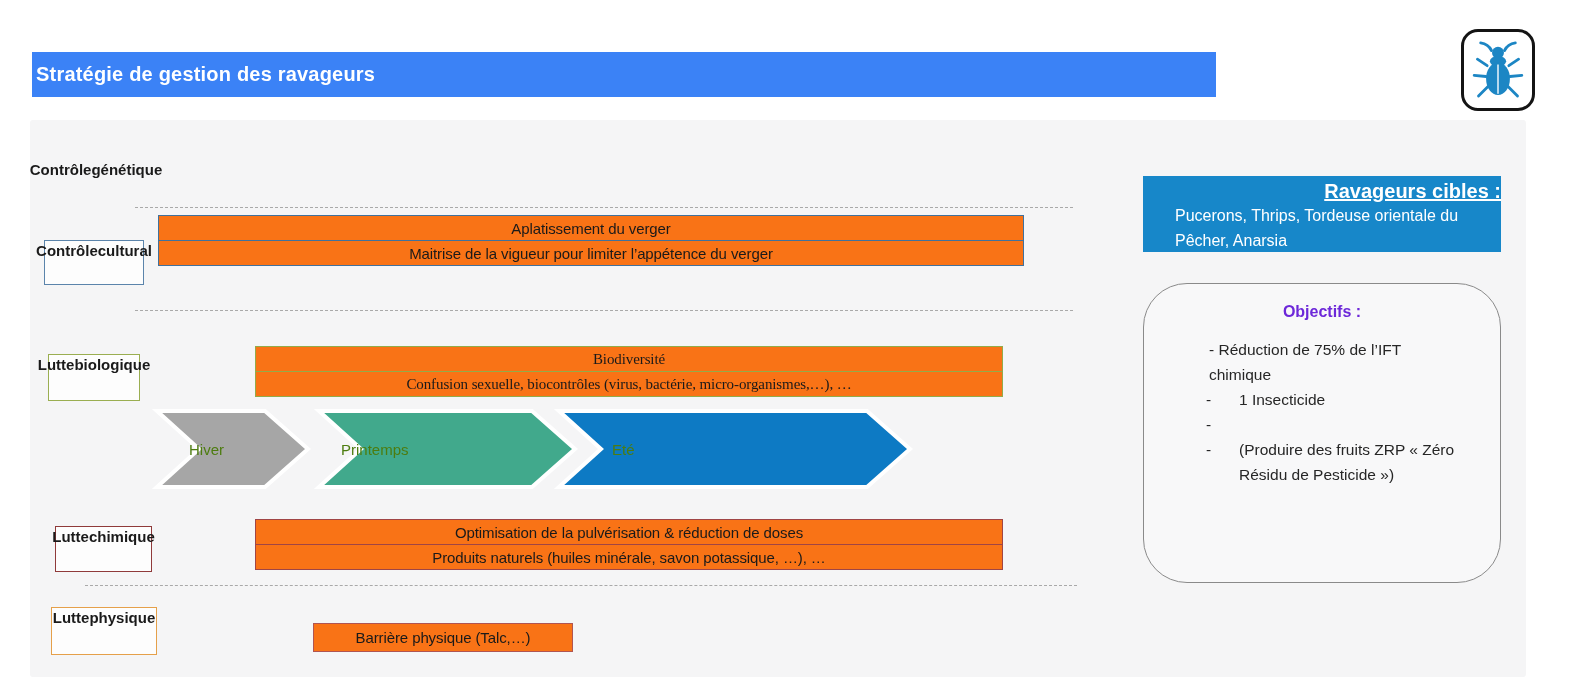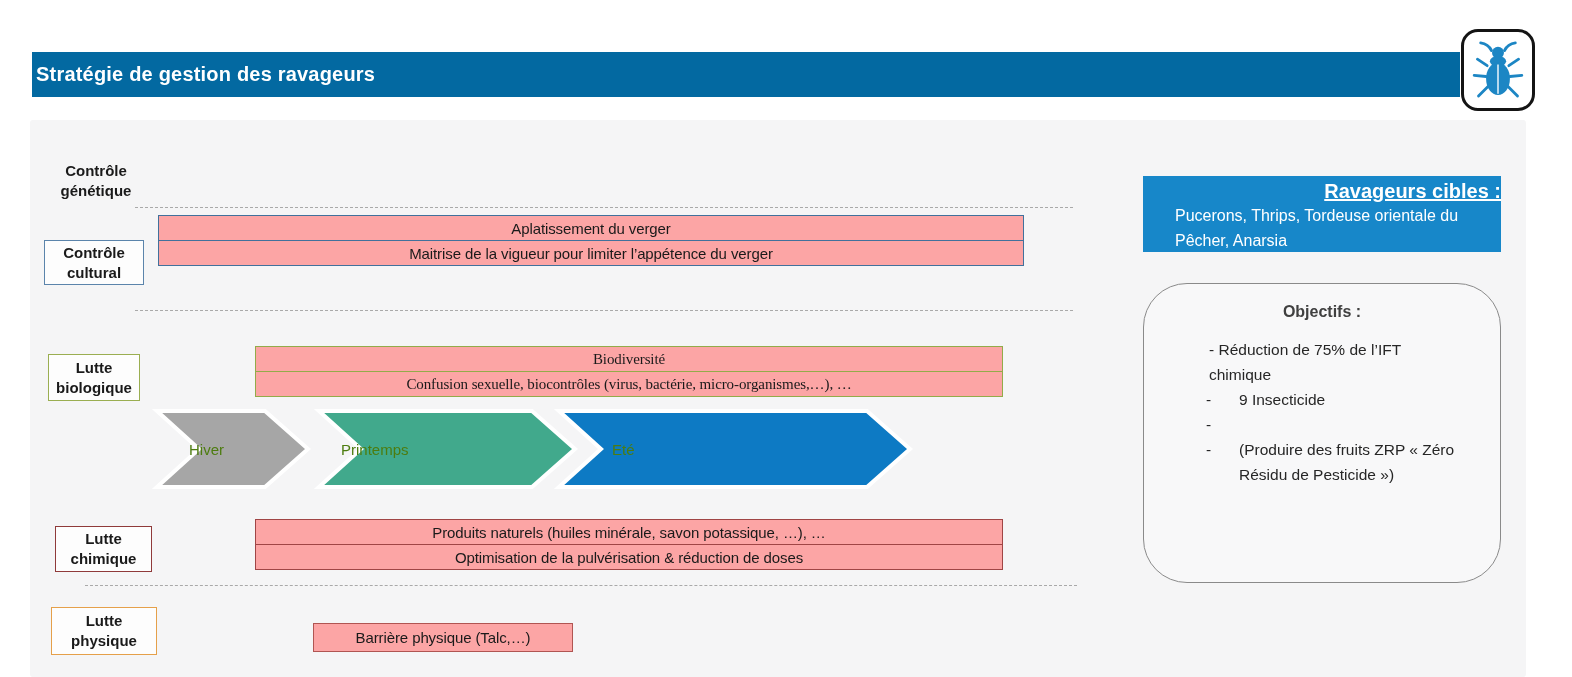--- a/index.html
+++ b/index.html
@@ -1,49 +1,49 @@
 <!DOCTYPE html>
 <html><head>
 <meta charset="utf-8">
 <style>
   * { margin:0; padding:0; box-sizing:border-box; }
   html,body { width:1572px; height:677px; background:#ffffff; overflow:hidden;
               font-family:"Liberation Sans", sans-serif; }
   .stage { position:absolute; left:0; top:0; width:1572px; height:677px; }
 
   
-  .header-bar { position:absolute; left:32px; top:52px; width:1428px; height:45px;
-                background:#0369a1; display:flex; align-items:center; }
+  .header-bar { position:absolute; left:32px; top:52px; width:1184px; height:45px;
+                background:#3b82f6; display:flex; align-items:center; }
   .header-title { color:#ffffff; font-weight:bold; font-size:20px; padding-left:4px; letter-spacing:0.2px; }
   .beetle-badge { position:absolute; left:1461px; top:29px; width:74px; height:82px;
                   background:#ffffff; border:3px solid #141414; border-radius:17px;
                   display:flex; align-items:center; justify-content:center; }
 
   
   .panel { position:absolute; left:30px; top:120px; width:1496px; height:557px;
            background:#f5f5f6; border-radius:3px; }
 
   
   .cat-label { position:absolute; text-align:center; font-weight:bold; font-size:15px;
-               line-height:20px; color:#1a1a1a; display:flex; flex-direction:column;
+               line-height:20px; color:#1a1a1a; display:flex; 
                justify-content:center; background:#fdfdfd; }
   .cat-plain { background:transparent; }
   .lbl-genetique { left:40px;  top:160px; width:112px; height:42px; }
   .lbl-cultural  { left:44px;  top:240px; width:100px; height:45px; border:1.5px solid #5b84ab; }
   .lbl-biologique{ left:48px;  top:354px; width:92px;  height:47px; border:1.5px solid #9aae51; }
   .lbl-chimique  { left:55px;  top:526px; width:97px;  height:46px; border:1.5px solid #8f3a3a; }
   .lbl-physique  { left:51px;  top:607px; width:106px; height:48px; border:1.5px solid #e5a04a; }
 
   .dashed { position:absolute; height:0; border-top:1.5px dashed #a9a9a9; }
   .dash-1 { left:135px; top:207px; width:938px; }
   .dash-2 { left:135px; top:310px; width:938px; }
   .dash-3 { left:85px;  top:585px; width:992px; }
 
   
-  .box { background:#fca5a5; font-size:15px; color:#1a1a1a; text-align:center;
+  .box { background:#f97316; font-size:15px; color:#1a1a1a; text-align:center;
          display:flex; align-items:center; justify-content:center; letter-spacing:-0.1px; }
   .stack { position:absolute; display:flex; flex-direction:column; }
   .stack .box { width:100%; height:26px; }
   .stack .box + .box { margin-top:-1px; }
   .stack-cultural { left:158px; top:215px; width:866px; }
   .stack-cultural .box { border:1px solid #41719c; }
   .stack-bio { left:255px; top:346px; width:748px;font-family:Liberation Serif, serif; }
   .stack-bio .box { border:1px solid #93ab49; }
   .stack-chem { left:255px; top:519px; width:748px; }
   .stack-chem .box { border:1px solid #a04545; }
@@ -67,21 +67,21 @@
 
   
   .targets-box { position:absolute; left:1143px; top:176px; width:358px; height:76px;
                  background:#1787c9; color:#ffffff; padding-top:3px; }
   .targets-title { text-align:right; font-weight:bold; font-size:20px;
                    text-decoration:underline; line-height:24px; }
   .targets-body { font-size:16px; line-height:25px; padding:0 10px 0 32px; }
 
   .objectives-box { position:absolute; left:1143px; top:283px; width:358px; height:300px;
                     border:1.5px solid #8a8a8a; border-radius:44px; background:#f8f8f9; }
-  .objectives-title { text-align:center; font-weight:bold; font-size:16px; color:#404040;
+  .objectives-title { text-align:center; font-weight:bold; font-size:16px; color:#6d28d9;
                       margin-top:19px; margin-bottom:16px; }
   .obj-item { display:flex; padding-left:62px; font-size:15.5px; line-height:25px; color:#262626; }
   .obj-item.first { padding-left:47px; }
   .obj-bullet { flex:none; width:33px; }
   .obj-item.first .obj-bullet { width:0; overflow:hidden; }
   .obj-text { flex:1; padding-right:14px; }
   .obj-item.first .obj-text { max-width:240px;margin-left:18px; }
 </style>
 </head>
 <body>
@@ -162,40 +162,40 @@
     </div>
     <div class="chev chev-ete">
       <svg width="355" height="80" viewBox="0 0 355 80">
         <polygon points="2,2 310,2 353,40 310,78 2,78 44,40" stroke="#ffffff" stroke-width="4" fill="#0d7ac4"></polygon>
       </svg>
       <span class="chev-label">Eté</span>
     </div>
   </div>
 
   <div class="stack stack-chem">
+    <div class="box">Optimisation de la pulvérisation &amp; réduction de doses</div>
     <div class="box">Produits naturels (huiles minérale, savon potassique, …), …</div>
-    <div class="box">Optimisation de la pulvérisation &amp; réduction de doses</div>
   </div>
 
   <div class="box box-physique">Barrière physique (Talc,…)</div>
 
   <div class="targets-box">
     <div class="targets-title">Ravageurs cibles :</div>
     <div class="targets-body">Pucerons, Thrips, Tordeuse orientale du Pêcher, Anarsia</div>
   </div>
 
   <div class="objectives-box">
     <div class="objectives-title">Objectifs :</div>
     <div class="obj-item first">
       <span class="obj-bullet"></span>
       <span class="obj-text">- Réduction de 75% de l’IFT chimique</span>
     </div>
     <div class="obj-item">
       <span class="obj-bullet">-</span>
-      <span class="obj-text">9 Insecticide</span>
+      <span class="obj-text">1 Insecticide</span>
     </div>
     <div class="obj-item">
       <span class="obj-bullet">-</span>
     </div>
     <div class="obj-item">
       <span class="obj-bullet">-</span>
       <span class="obj-text">(Produire des fruits ZRP « Zéro Résidu de Pesticide »)</span>
     </div>
   </div>
 

